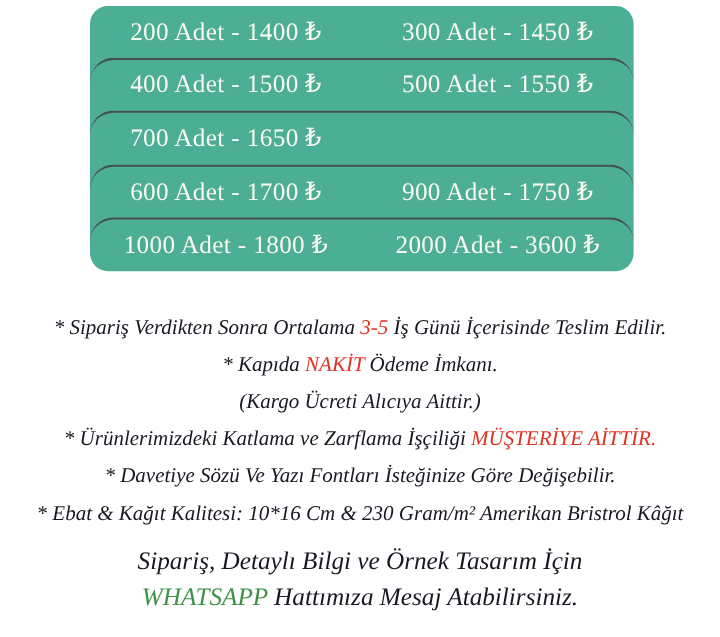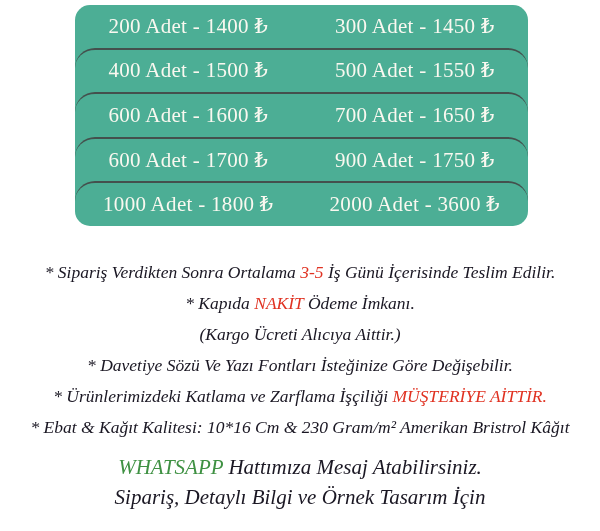--- a/index.html
+++ b/index.html
@@ -92,40 +92,39 @@
   <div class="price-table">
     <div class="price-row">
       <div class="price-cell">200 Adet - 1400 ₺</div>
       <div class="price-cell">300 Adet - 1450 ₺</div>
     </div>
     <div class="price-row">
       <div class="price-cell">400 Adet - 1500 ₺</div>
       <div class="price-cell">500 Adet - 1550 ₺</div>
     </div>
     <div class="price-row">
-      <div class="price-cell">600 Adet - 1600 ₺</div>
       <div class="price-cell">700 Adet - 1650 ₺</div>
     </div>
     <div class="price-row">
       <div class="price-cell">600 Adet - 1700 ₺</div>
       <div class="price-cell">900 Adet - 1750 ₺</div>
     </div>
     <div class="price-row">
       <div class="price-cell">1000 Adet - 1800 ₺</div>
       <div class="price-cell">2000 Adet - 3600 ₺</div>
     </div>
   </div>
 
   <div class="notes">
     <p class="note-line"><span>* Sipariş Verdikten Sonra Ortalama </span><span class="hl-red">3-5</span><span> İş Günü İçerisinde Teslim Edilir.</span></p>
     <p class="note-line"><span>* Kapıda </span><span class="hl-red">NAKİT</span><span> Ödeme İmkanı.</span></p>
     <p class="note-line"><span>(Kargo Ücreti Alıcıya Aittir.)</span><span class="hl-red"></span><span></span></p>
+    <p class="note-line"><span>* Ürünlerimizdeki Katlama ve Zarflama İşçiliği </span><span class="hl-red">MÜŞTERİYE AİTTİR.</span><span></span></p>
     <p class="note-line"><span>* Davetiye Sözü Ve Yazı Fontları İsteğinize Göre Değişebilir.</span><span class="hl-red"></span><span></span></p>
-    <p class="note-line"><span>* Ürünlerimizdeki Katlama ve Zarflama İşçiliği </span><span class="hl-red">MÜŞTERİYE AİTTİR.</span><span></span></p>
     <p class="note-line"><span>* Ebat &amp; Kağıt Kalitesi: 10*16 Cm &amp; 230 Gram/m² Amerikan Bristrol Kâğıt</span><span class="hl-red"></span><span></span></p>
   </div>
 
   <div class="cta">
+    <p class="cta-line">Sipariş, Detaylı Bilgi ve Örnek Tasarım İçin</p>
     <p class="cta-line"><span class="hl-green">WHATSAPP</span><span> Hattımıza Mesaj Atabilirsiniz.</span></p>
-    <p class="cta-line">Sipariş, Detaylı Bilgi ve Örnek Tasarım İçin</p>
   </div>
 
 </div>
 
 </body></html>

